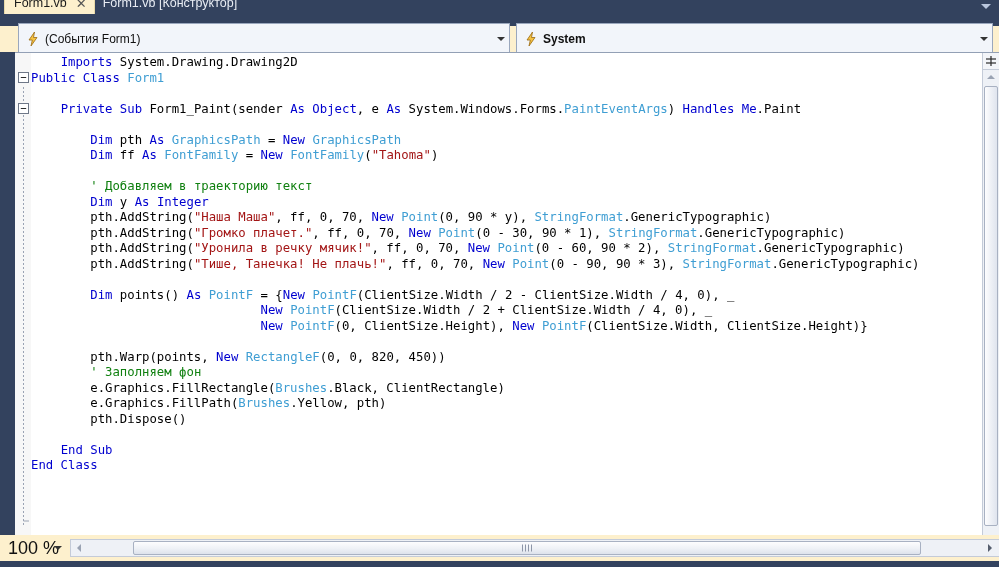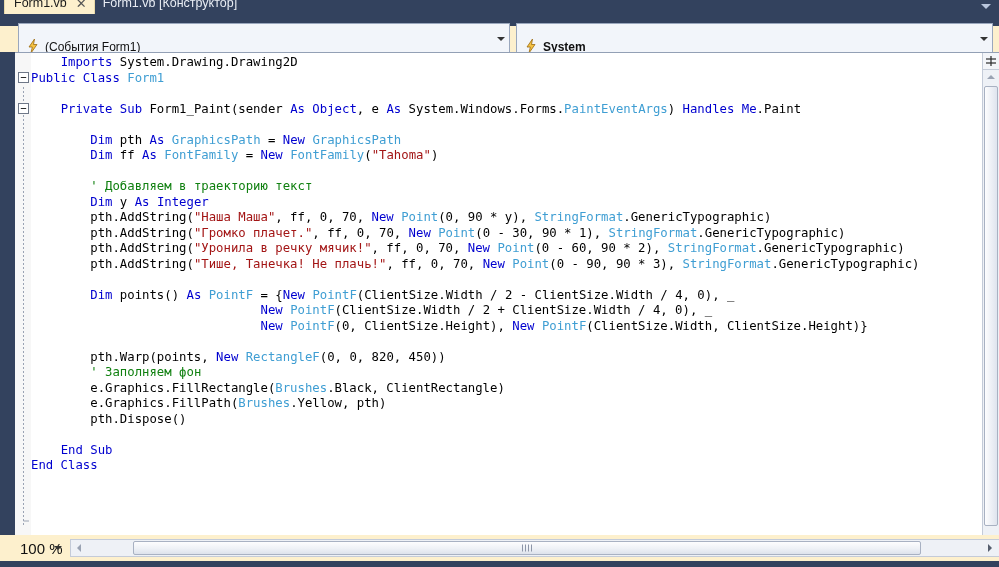--- a/index.html
+++ b/index.html
@@ -71,21 +71,21 @@
     width: 999px; height: 26px;
     background: #fdf0cd;
     display: flex; align-items: center;
     box-sizing: border-box;
     padding: 0 3px;
   }
   .combo {
     height: 32px;
     background: #f2f5fa;
     border: 1px solid #9aa7bd;
-    display: flex; align-items: flex-end;
+    display: flex; align-items: center;
     box-sizing: border-box;
     font-size: 12px;
     color: #111;
     position: relative;
   }
   #combo-left { flex: 0 0 492px; margin-left: 15px; }
   #combo-right { flex: 1 1 auto; margin-left: 6px; margin-right: 3px; }
   .combo-icon {
     width: 16px; height: 16px;
     margin: 0 4px 0 6px;
@@ -189,23 +189,23 @@
   #statusbar {
     position: absolute; left: 0; top: 535px;
     width: 999px; height: 26px;
     background: #fdf0cd;
     display: flex; align-items: center;
     box-sizing: border-box;
   }
   #zoombox {
     width: 70px; height: 26px;
     display: flex; align-items: center;
-    padding-left: 20px;
-    box-sizing: border-box;
-    font-size: 15px;
+    padding-left: 8px;
+    box-sizing: border-box;
+    font-size: 18px;
     color: #101010;
     position: relative;
   }
   #zoom-arrow {
     position: absolute; right: 8px; top: 50%;
     margin-top: -2px;
     width: 0; height: 0;
     border-left: 4px solid transparent;
     border-right: 4px solid transparent;
     border-top: 4px solid #333;

